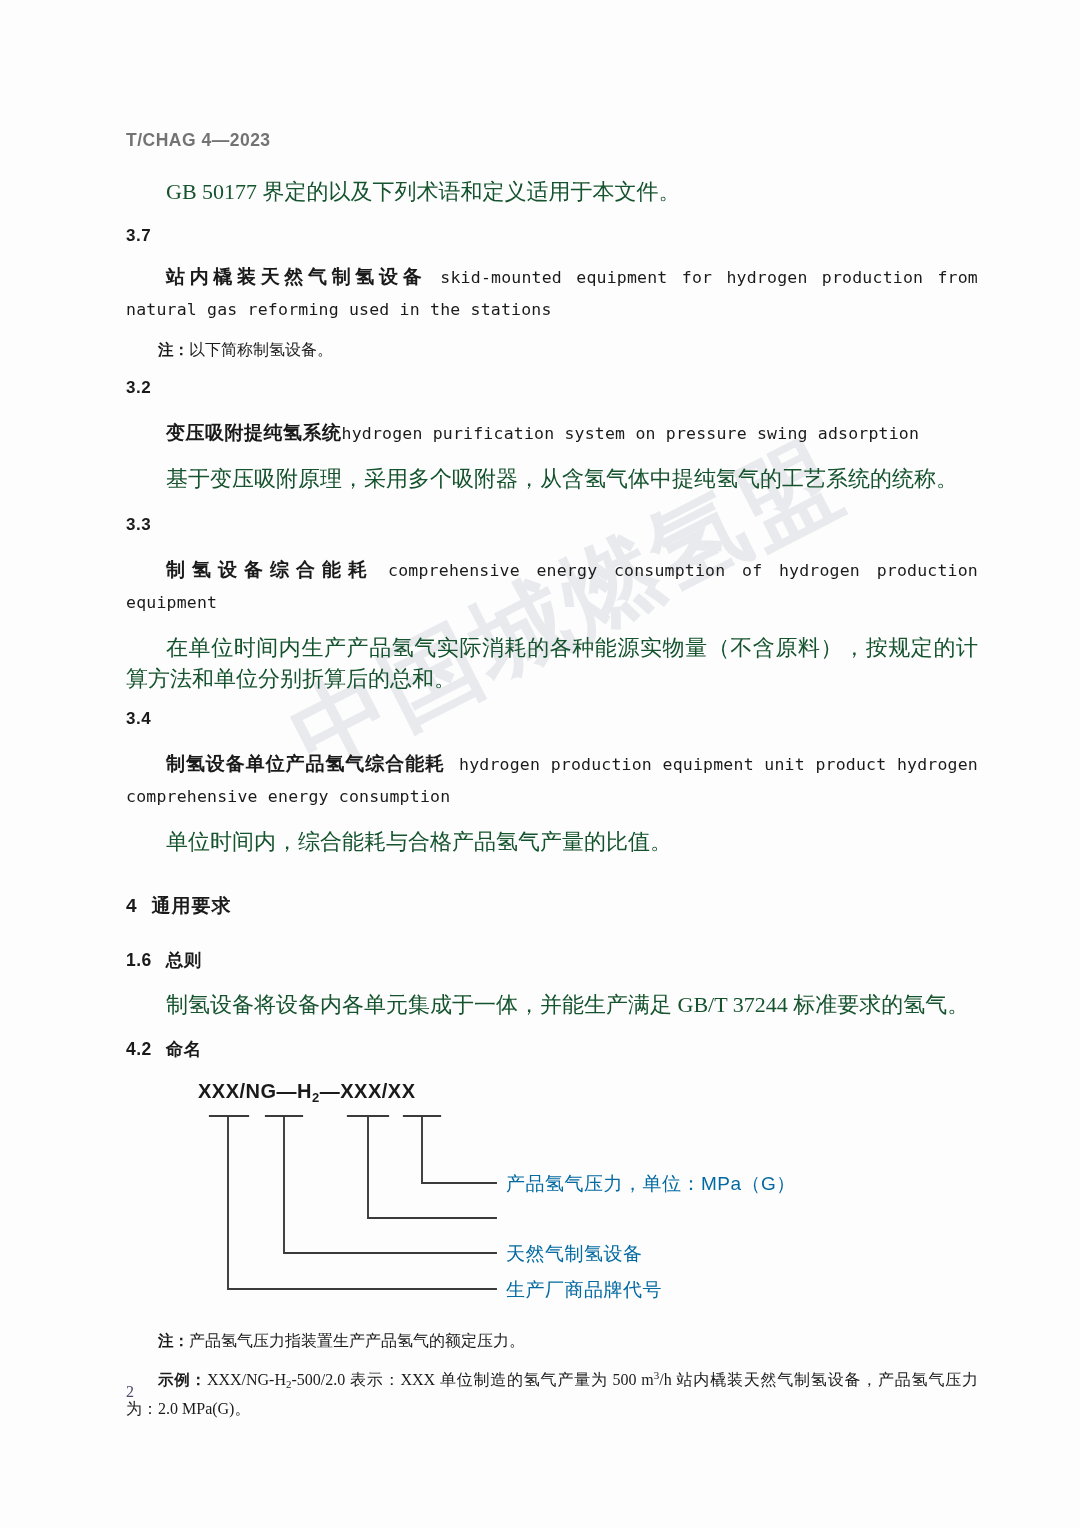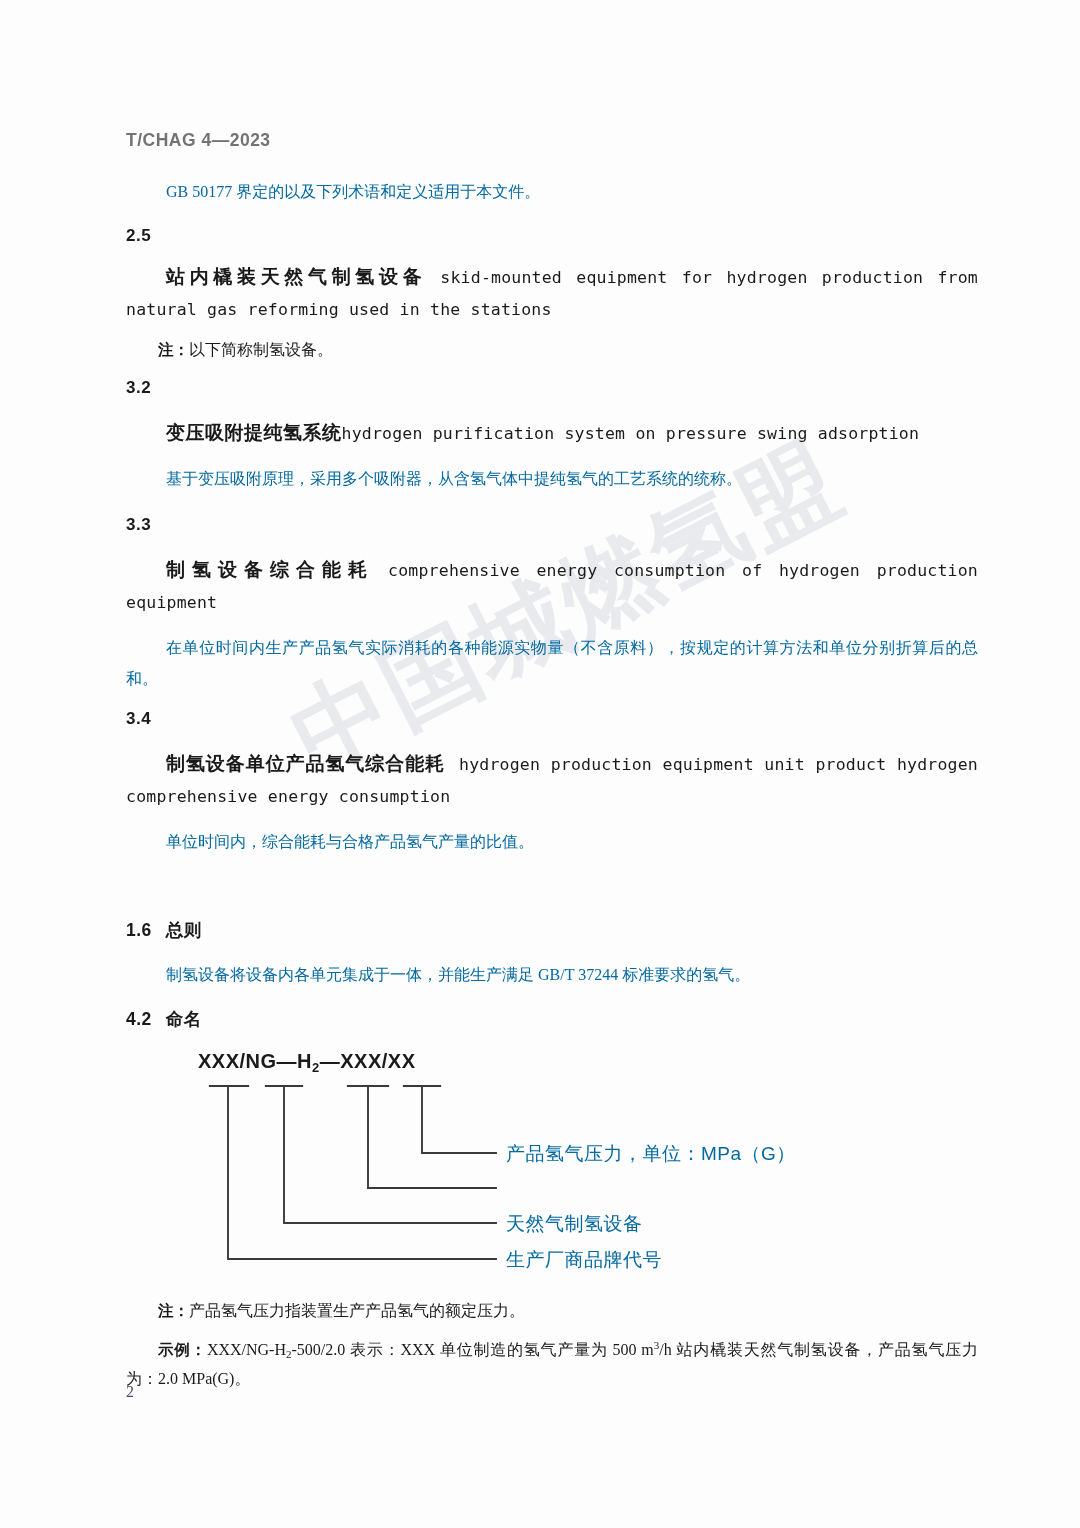--- a/index.html
+++ b/index.html
@@ -56,26 +56,26 @@
     font-family: "Liberation Sans", "DejaVu Sans", sans-serif;
     font-size: 17.5px;
     font-weight: 700;
     letter-spacing: 0.5px;
     color: #737373;
     z-index: 3;
   }
 
   
   .para {
-    font-size: 16px;
+    font-size: 22px;
     line-height: 31px;
     text-indent: 40px;
     margin: 0;
     text-align: justify;
-    color: #0369a1;
+    color: #14532d;
   }
 
   .clause-num {
     font-family: "Liberation Sans", "DejaVu Sans", sans-serif;
     font-size: 17px;
     font-weight: 700;
     line-height: 30px;
     margin: 0;
     letter-spacing: 0.5px;
   }
@@ -219,21 +219,21 @@
   <div class="running-header">T/CHAG 4—2023</div>
 
   <div class="content">
 
     <div style="height:176px"></div>
 
     <p class="para">GB 50177 界定的以及下列术语和定义适用于本文件。</p>
 
     <div class="sp-14"></div>
 
-    <p class="clause-num">2.5</p>
+    <p class="clause-num">3.7</p>
     <div class="sp-10"></div>
     <p class="term-line">
       <span class="term-cn">站内橇装天然气制氢设备</span><span class="term-en" style="margin-left:14px">skid-mounted equipment for hydrogen production from natural gas reforming used in the stations</span>
     </p>
     <div class="sp-12"></div>
     <p class="note">
       <span class="note-label">注：</span><span>以下简称制氢设备。</span>
     </p>
 
     <div class="sp-10"></div>
@@ -261,20 +261,23 @@
     <p class="clause-num">3.4</p>
     <div class="sp-14"></div>
     <p class="term-line">
       <span class="term-cn">制氢设备单位产品氢气综合能耗</span><span class="term-en" style="margin-left:14px">hydrogen production equipment unit product hydrogen comprehensive energy consumption</span>
     </p>
     <div class="sp-14"></div>
     <p class="para">单位时间内，综合能耗与合格产品氢气产量的比值。</p>
 
     <div class="sp-34"></div>
 
+    <p class="heading">
+      <span class="hnum">4</span><span>通用要求</span>
+    </p>
 
     <div class="sp-24"></div>
 
     <p class="subheading">
       <span class="hnum">1.6</span><span>总则</span>
     </p>
     <div class="sp-14"></div>
     <p class="para">制氢设备将设备内各单元集成于一体，并能生产满足 GB/T 37244 标准要求的氢气。</p>
 
     <div class="sp-14"></div>

